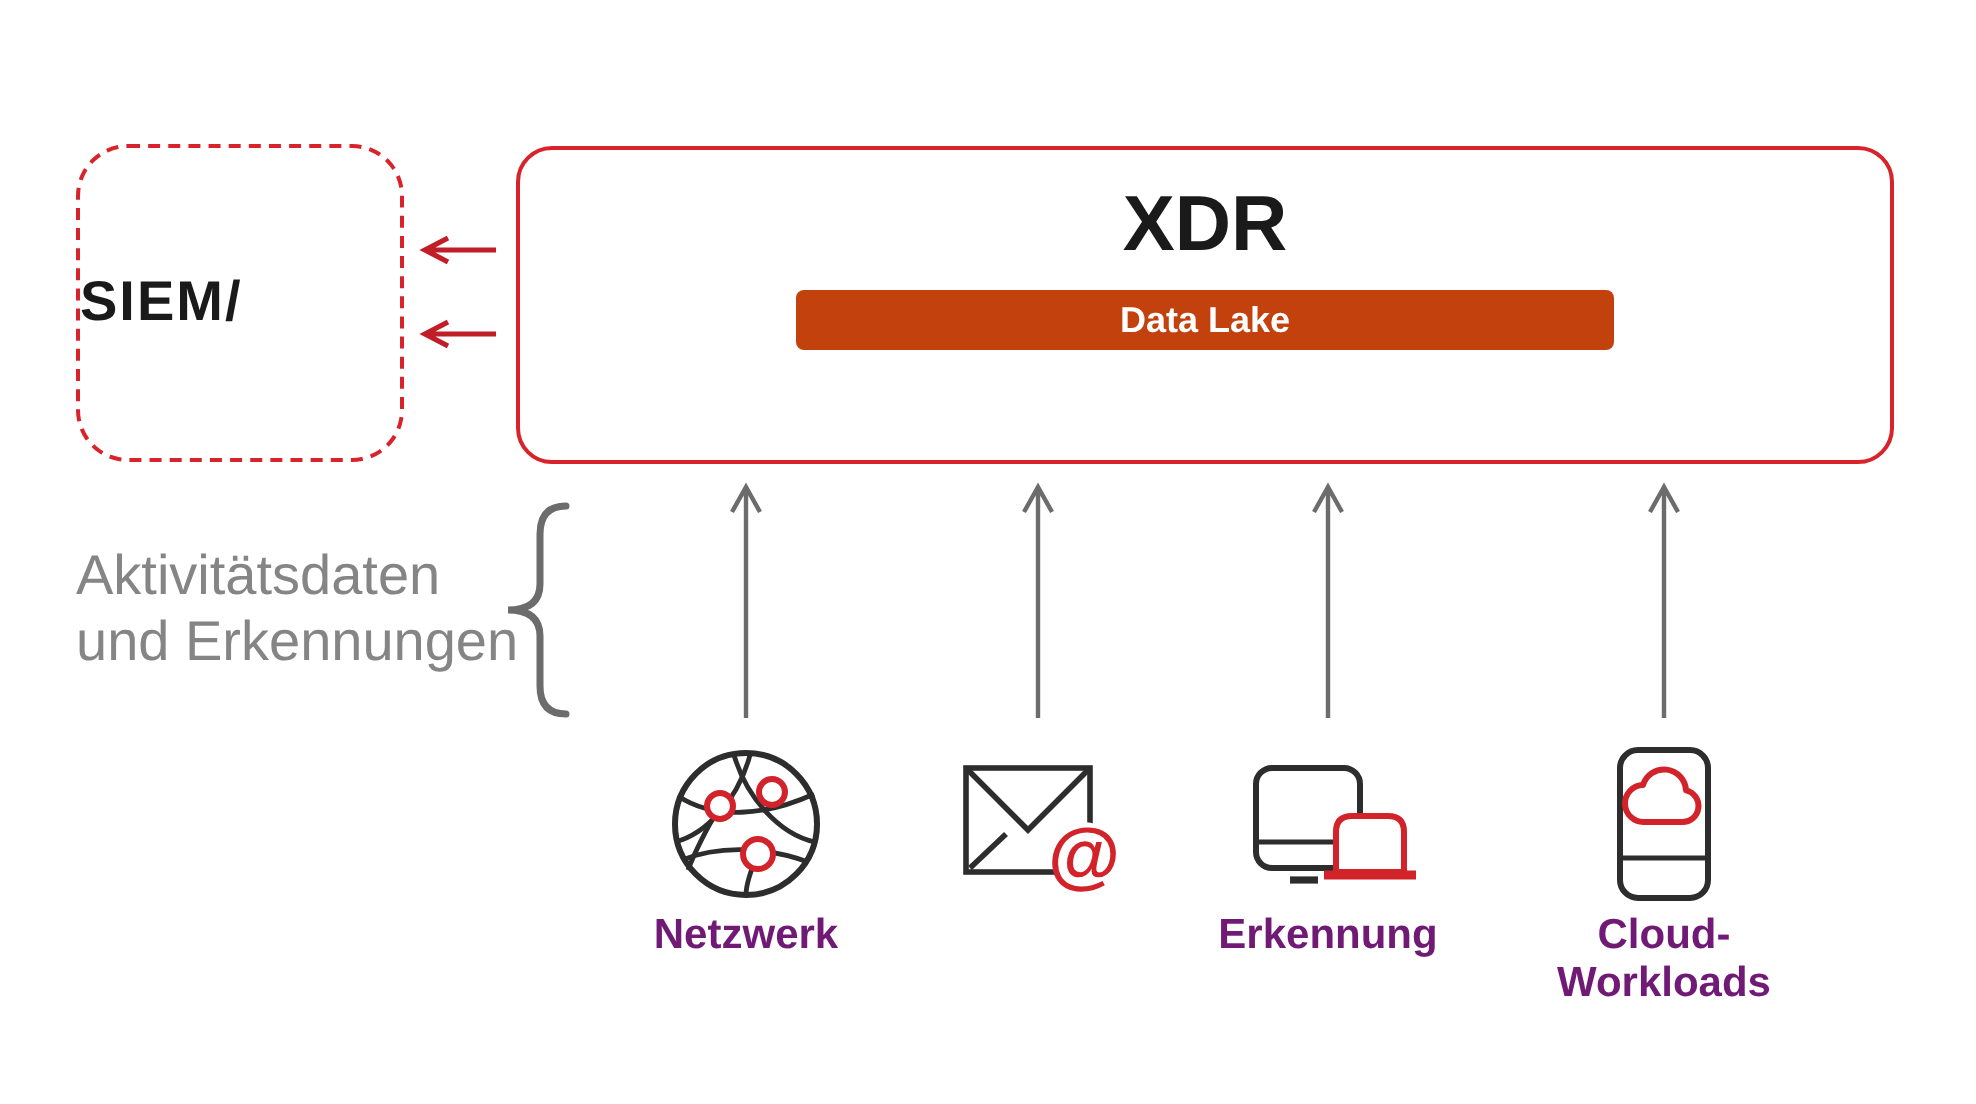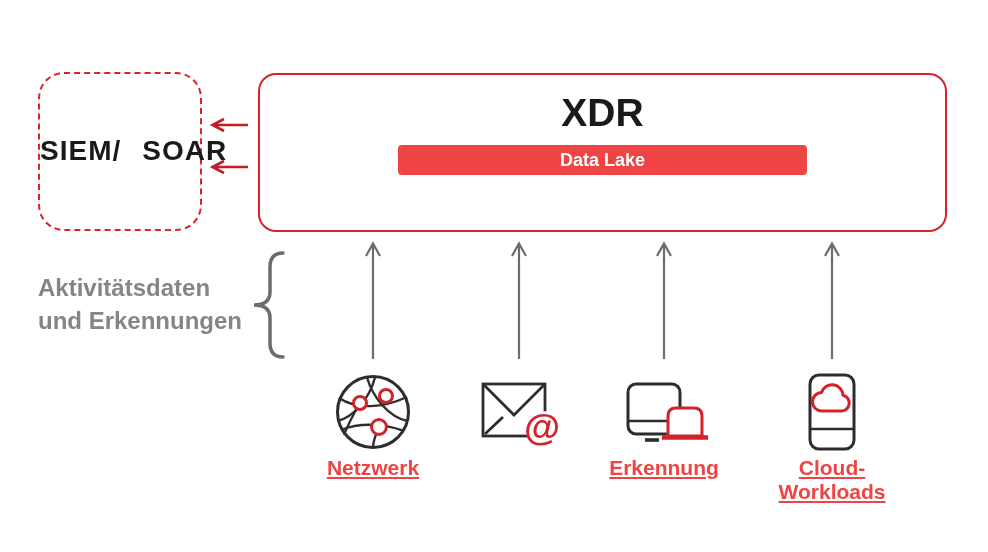--- a/index.html
+++ b/index.html
@@ -21,41 +21,40 @@
   
   .xdr-box{
     left:258px;top:73px;width:685px;height:155px;
     border:2px solid #d8232a;border-radius:18px;background:#fff;
     text-align:center;
   }
   .xdr-title{margin-top:18px;font-size:39px;font-weight:bold;line-height:1;}
   .xdr-subtitle{margin-top:7px;font-size:19.5px;font-weight:bold;letter-spacing:-0.2px;}
   .data-lake{
     width:409px;height:30px;margin:13px auto 12px;
-    background:#ef4444;border-radius:4px;
+    background:#c2410c;border-radius:4px;
     color:#ffffff;font-size:18px;font-weight:bold;line-height:30px;text-align:center;
   }
 
   
-  .activity-label{left:38px;top:271px;font-size:24px;font-weight:bold;color:#858585;line-height:33px;}
+  .activity-label{left:38px;top:271px;font-size:28px;font-weight:normal;color:#858585;line-height:33px;}
   .schutz-label{left:38px;top:413px;font-size:25px;font-weight:bold;color:#1a1a1a;}
 
   
   .source-col{top:372px;width:170px;text-align:center;}
   .source-col svg{display:block;margin:0 auto;}
-  .source-label{margin-top:4px;font-size:21px;font-weight:bold;color:#ef4444;text-decoration:underline;}
+  .source-label{margin-top:4px;font-size:21px;font-weight:bold;color:#701a75;}
 </style>
 </head>
 <body>
 
 <div id="canvas">
 
   <div class="abs siem-box">
     <div class="line">SIEM/</div>
-    <div class="line">SOAR</div>
   </div>
 
   <svg class="abs" style="left:206px;top:117px;" width="44" height="16" viewBox="0 0 44 16">
     <path d="M42,8 H7 M18,2 L6.5,8 L18,14" fill="none" stroke="#c01f27" stroke-width="2.6"></path>
   </svg>
   <svg class="abs" style="left:206px;top:159px;" width="44" height="16" viewBox="0 0 44 16">
     <path d="M42,8 H7 M18,2 L6.5,8 L18,14" fill="none" stroke="#c01f27" stroke-width="2.6"></path>
   </svg>
 
   <div class="abs xdr-box">

